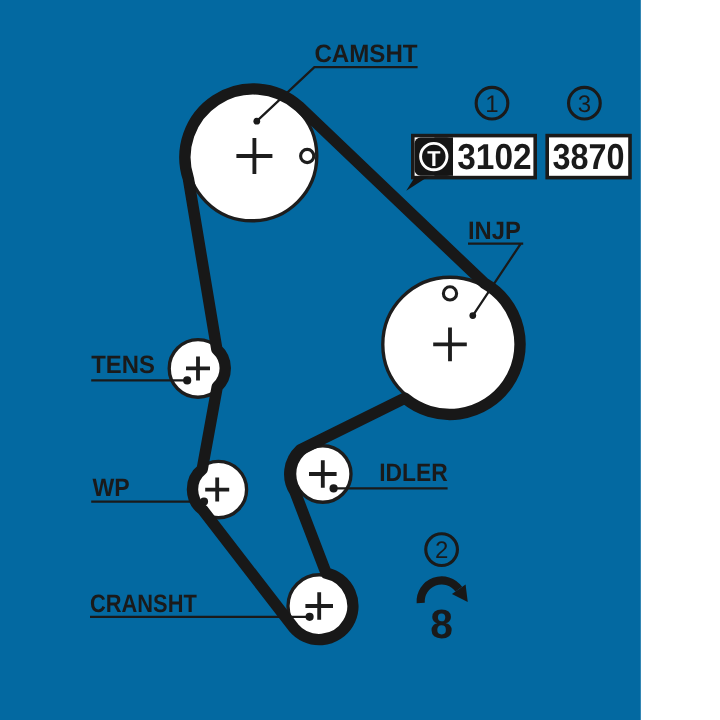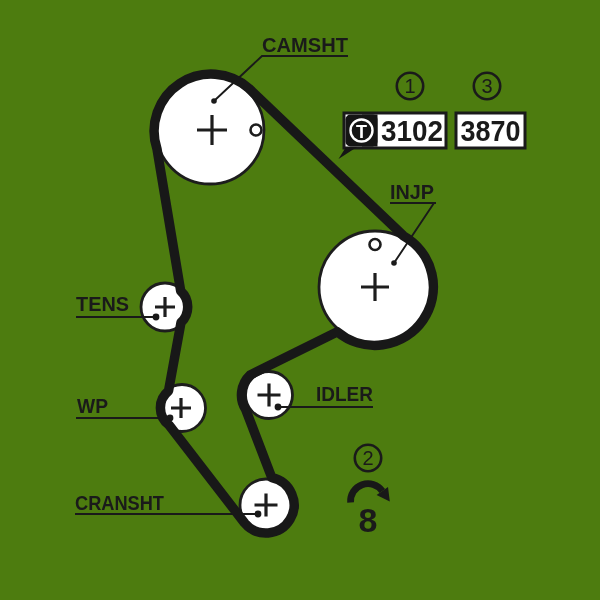--- a/index.html
+++ b/index.html
@@ -1,16 +1,16 @@
 <!DOCTYPE html>
 <html><head>
 <meta charset="utf-8">
 <style>
   html,body{margin:0;padding:0;background:#fff;}
-  .stage{width:600px;height:600px;background:#4d7c0f;position:relative;font-family:"Liberation Sans",sans-serif;}
+  .stage{width:534px;height:600px;background:#0369a1;position:relative;font-family:"Liberation Sans",sans-serif;}
   svg text{font-family:"Liberation Sans",sans-serif;}
 </style>
 </head>
 <body>
 
 <div class="stage">
 <svg width="600" height="600" viewBox="0 0 600 600">
 
   <g fill="#ffffff" stroke="#1d1d1d" stroke-width="2.8">
     <circle cx="210" cy="130" r="54"></circle>

